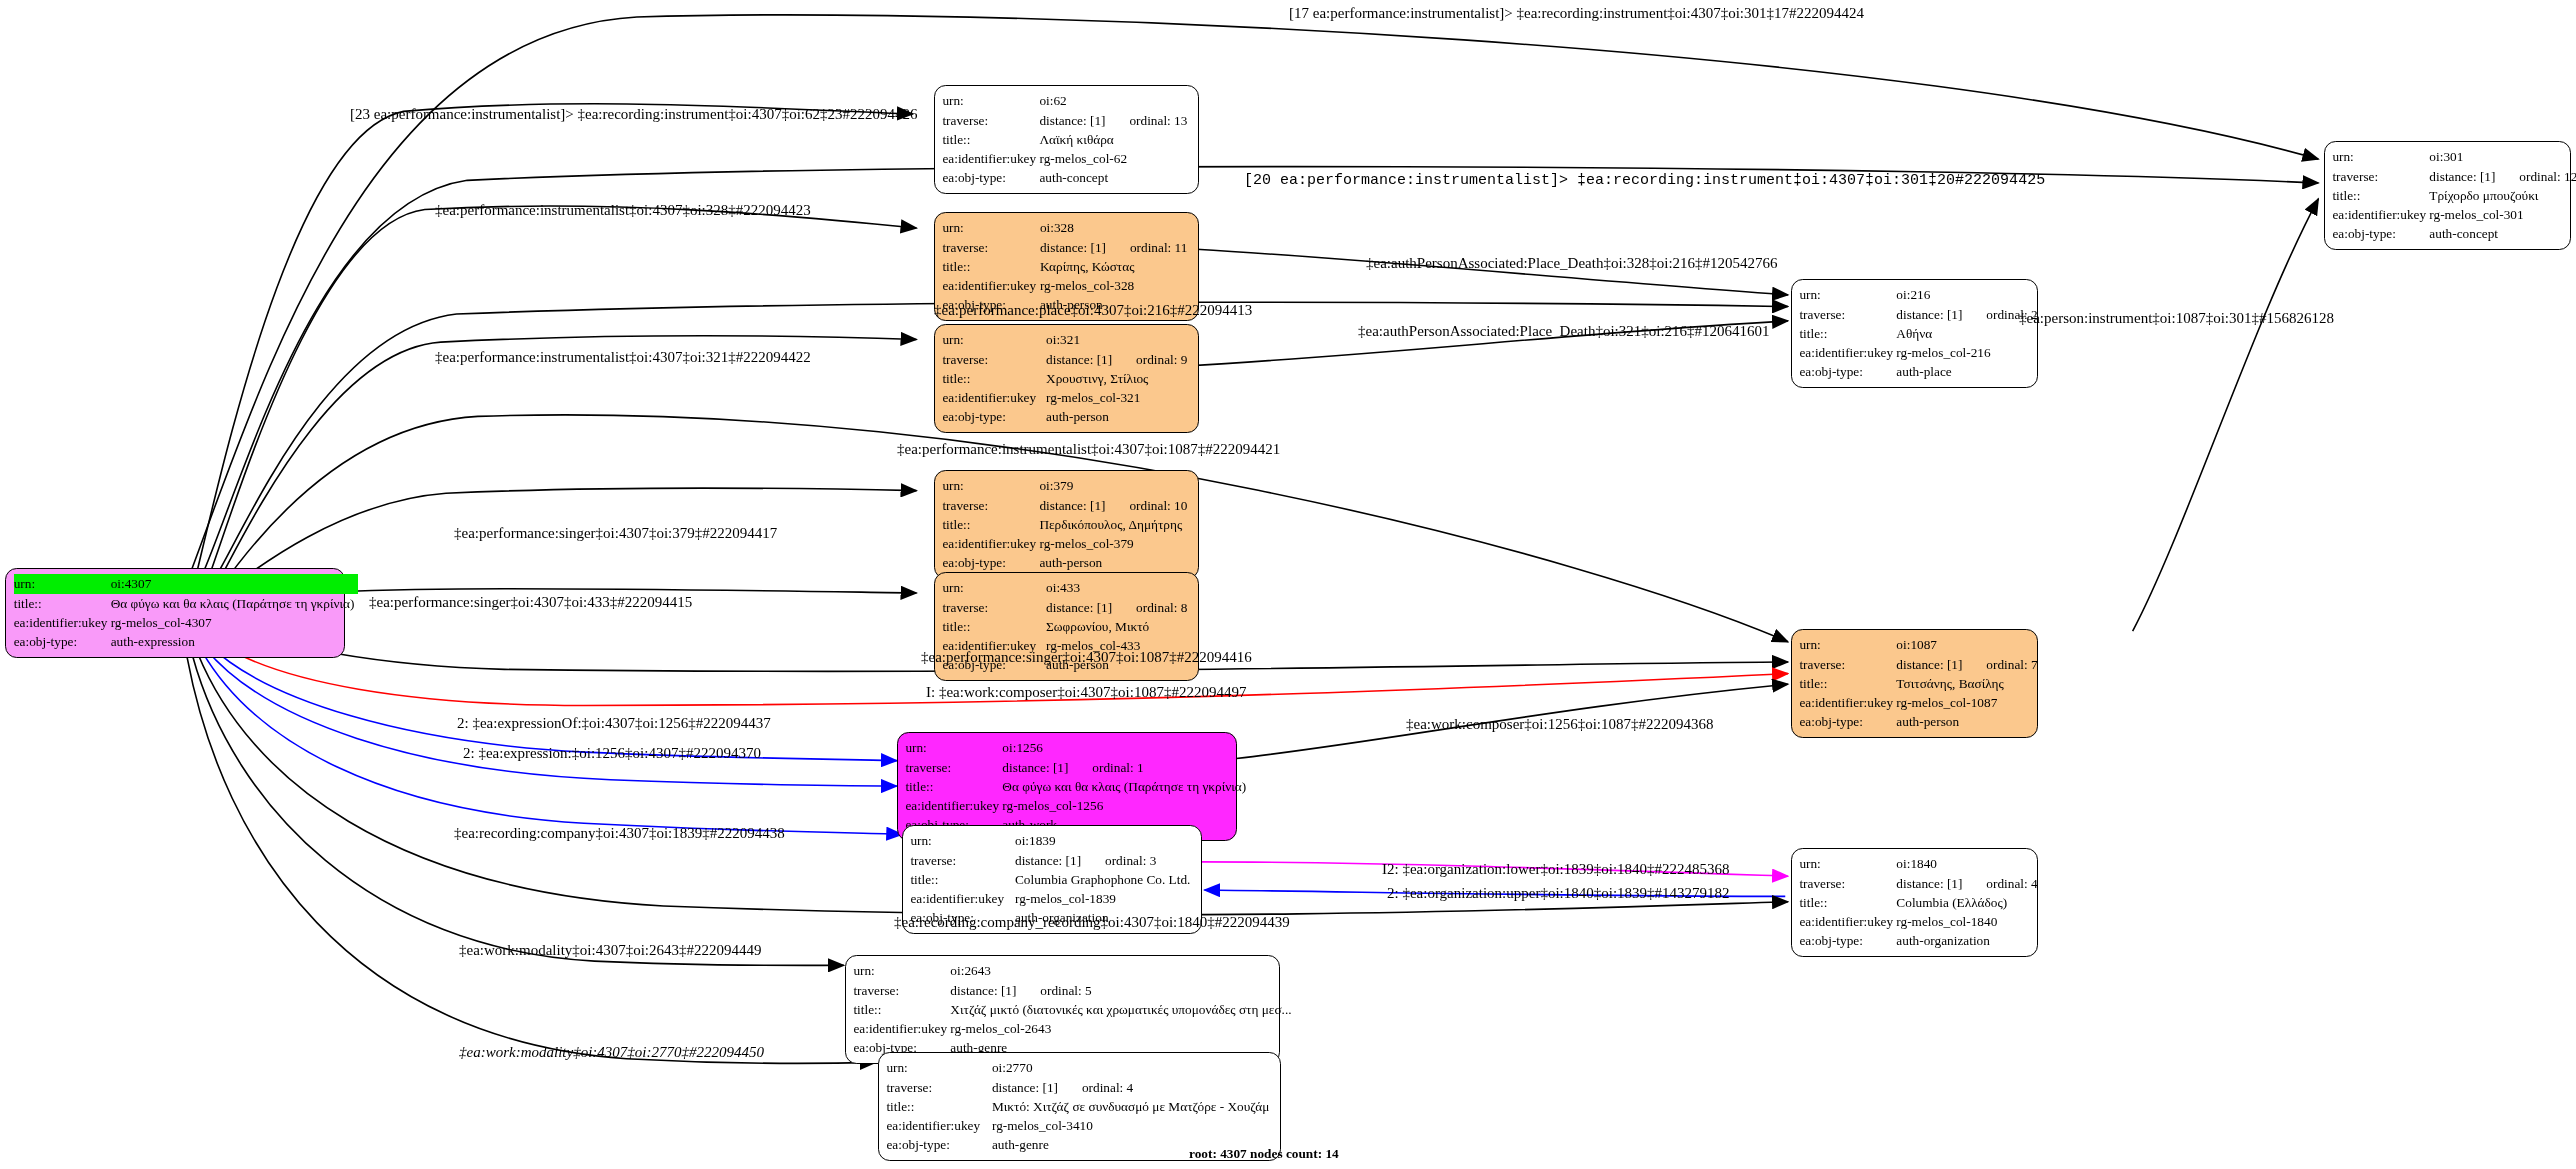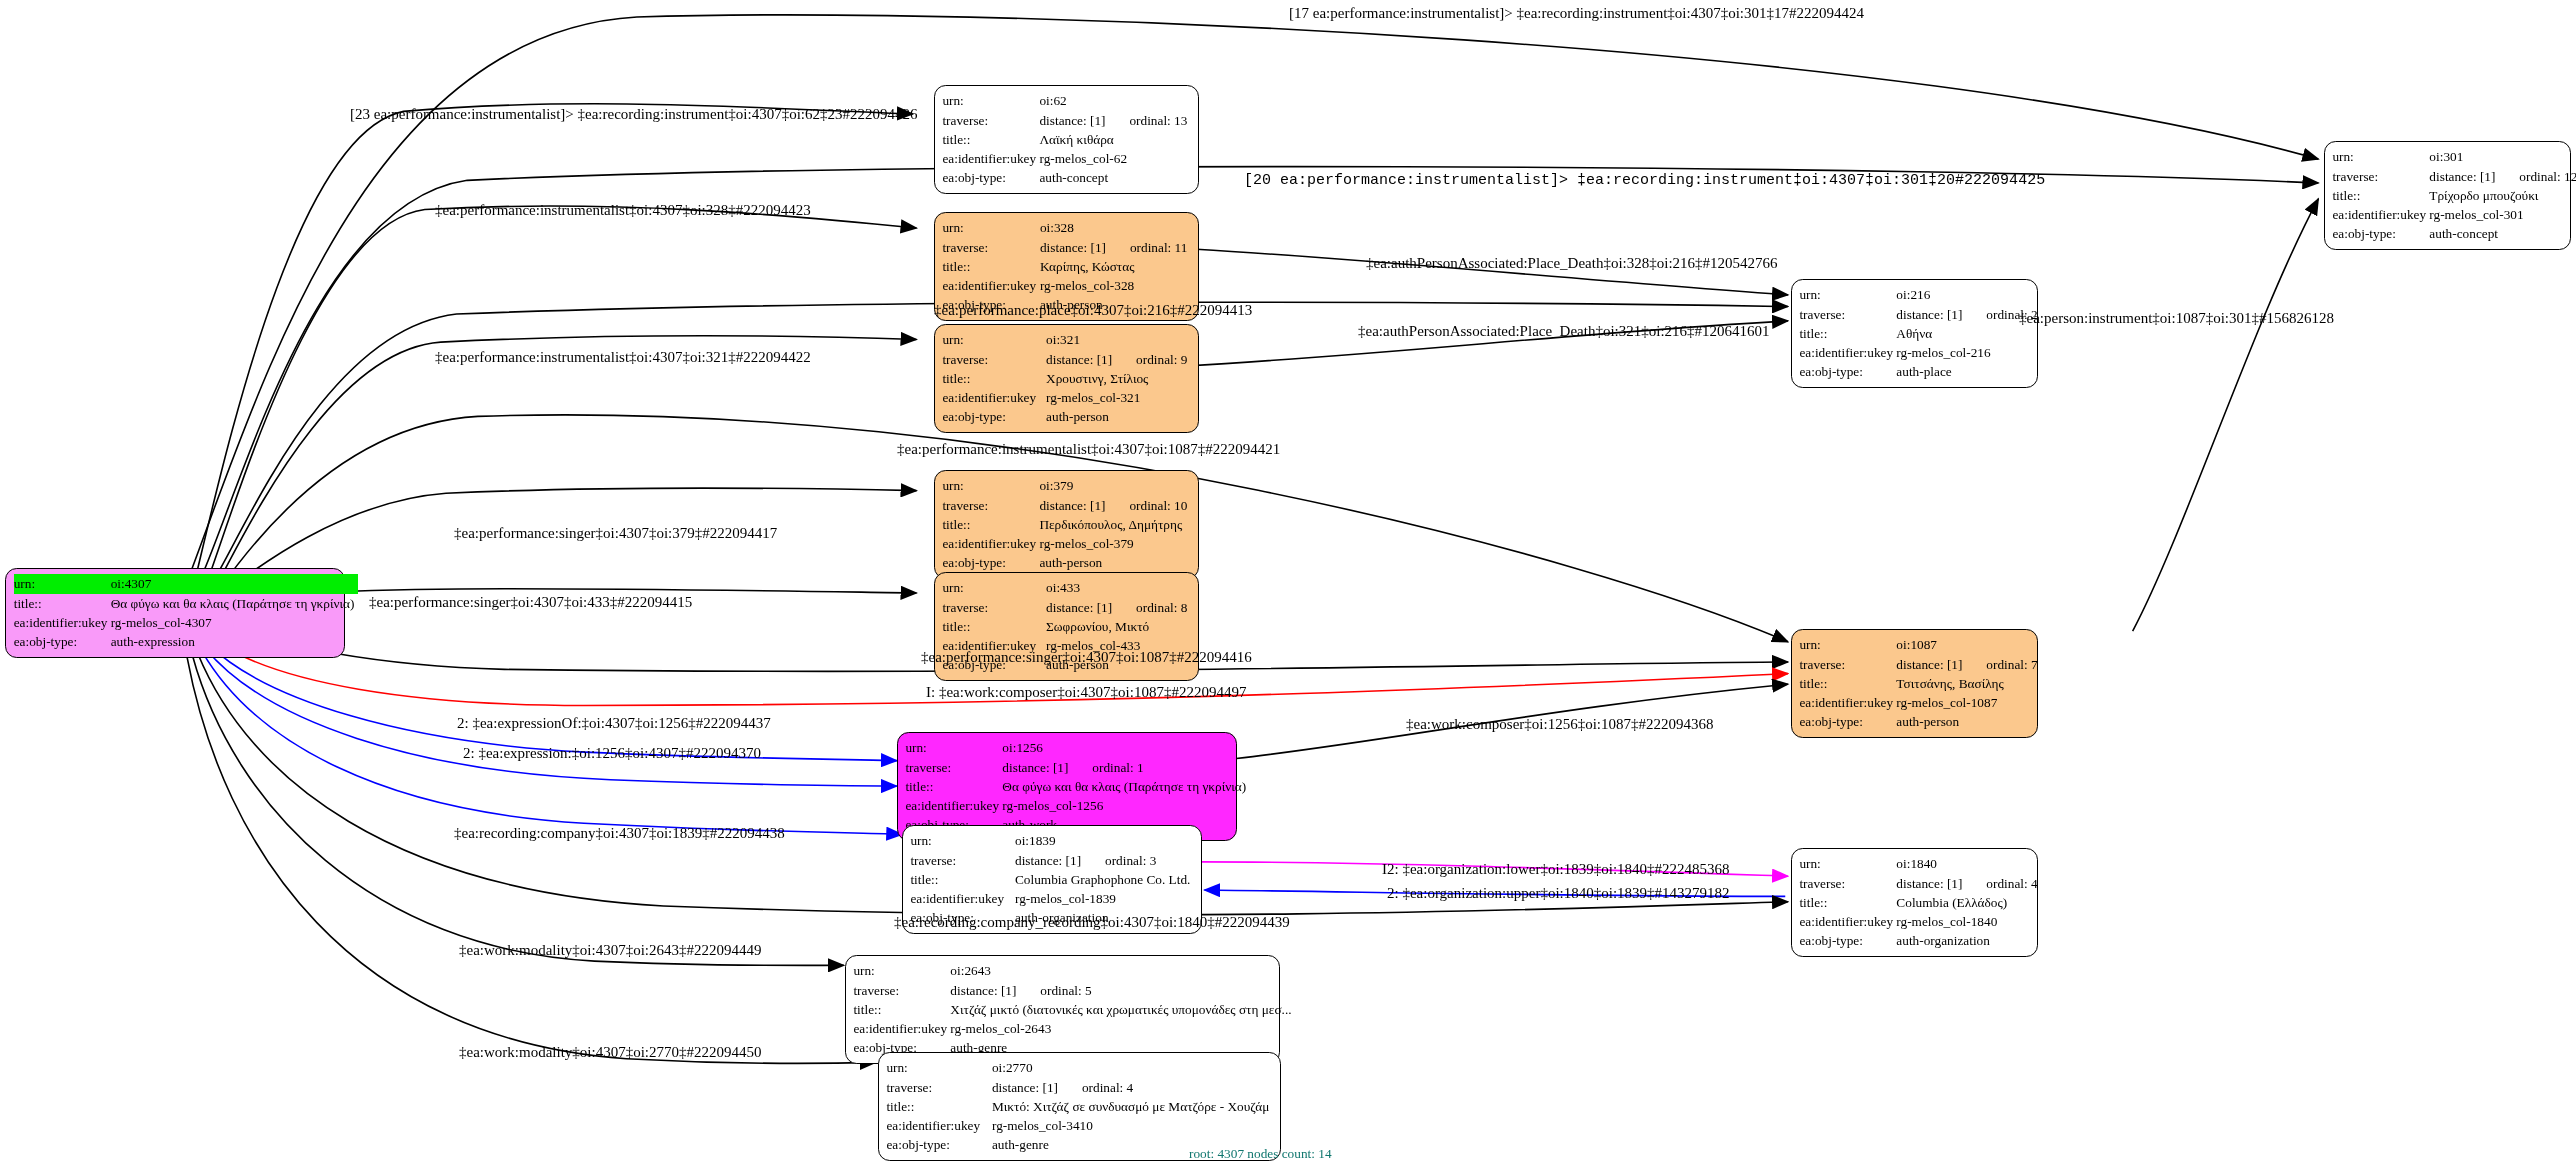--- a/index.html
+++ b/index.html
@@ -14,21 +14,21 @@
   .k{width:122px;}
   .v{}
   .fill-orange{background:#fbc88d;}
   .fill-magenta{background:#ff27ff;}
   .fill-pink{background:#f99af9;}
   .fill-white{background:#ffffff;}
   .hl-green{background:#00ee00;}
   .hl-green td{background:#00ee00;}
   .edge-label{position:absolute;font-size:15px;color:#000000;white-space:nowrap;
               font-family:"Liberation Serif",serif;}
-  .footer{position:absolute;font-size:13.3px;color:#0f766e;font-family:"Liberation Serif",serif;}
+  .footer{position:absolute;font-size:13.3px;color:#000000;font-family:"Liberation Serif",serif;font-weight:bold;}
   .trav2{display:inline-block;min-width:90px;}
 </style>
 </head>
 <body>
 
 <div id="stage">
 
   <svg class="edges" viewBox="0 0 4855 2204">
     <defs>
       <marker id="ah" markerWidth="11" markerHeight="9" refX="10" refY="4.5" orient="auto" markerUnits="strokeWidth">
@@ -483,18 +483,18 @@
   <div class="edge-label" style="left:921px;top:649px;">‡ea:performance:singer‡oi:4307‡oi:1087‡#222094416</div>
   <div class="edge-label" style="left:926px;top:684px;">I: ‡ea:work:composer‡oi:4307‡oi:1087‡#222094497</div>
   <div class="edge-label" style="left:1406px;top:716px;">‡ea:work:composer‡oi:1256‡oi:1087‡#222094368</div>
   <div class="edge-label" style="left:457px;top:715px;text-align:center;">2: ‡ea:expressionOf:‡oi:4307‡oi:1256‡#222094437</div>
   <div class="edge-label" style="left:463px;top:745px;">2: ‡ea:expression:‡oi:1256‡oi:4307‡#222094370</div>
   <div class="edge-label" style="left:454px;top:825px;">‡ea:recording:company‡oi:4307‡oi:1839‡#222094438</div>
   <div class="edge-label" style="left:1382px;top:861px;">I2: ‡ea:organization:lower‡oi:1839‡oi:1840‡#222485368</div>
   <div class="edge-label" style="left:1387px;top:885px;">2: ‡ea:organization:upper‡oi:1840‡oi:1839‡#143279182</div>
   <div class="edge-label" style="left:894px;top:914px;">‡ea:recording:company_recording‡oi:4307‡oi:1840‡#222094439</div>
   <div class="edge-label" style="left:459px;top:942px;">‡ea:work:modality‡oi:4307‡oi:2643‡#222094449</div>
-  <div class="edge-label" style="left:459px;top:1044px;">‡ea:work:modality‡oi:4307‡oi:2770‡#222094450</div>
+  <div class="edge-label" style="left:459px;top:1044px;font-style:italic;">‡ea:work:modality‡oi:4307‡oi:2770‡#222094450</div>
 
   <div class="footer" style="left:1189px;top:1146px;">root: 4307 nodes count: 14</div>
 
 </div>
 
 
 </body></html>

